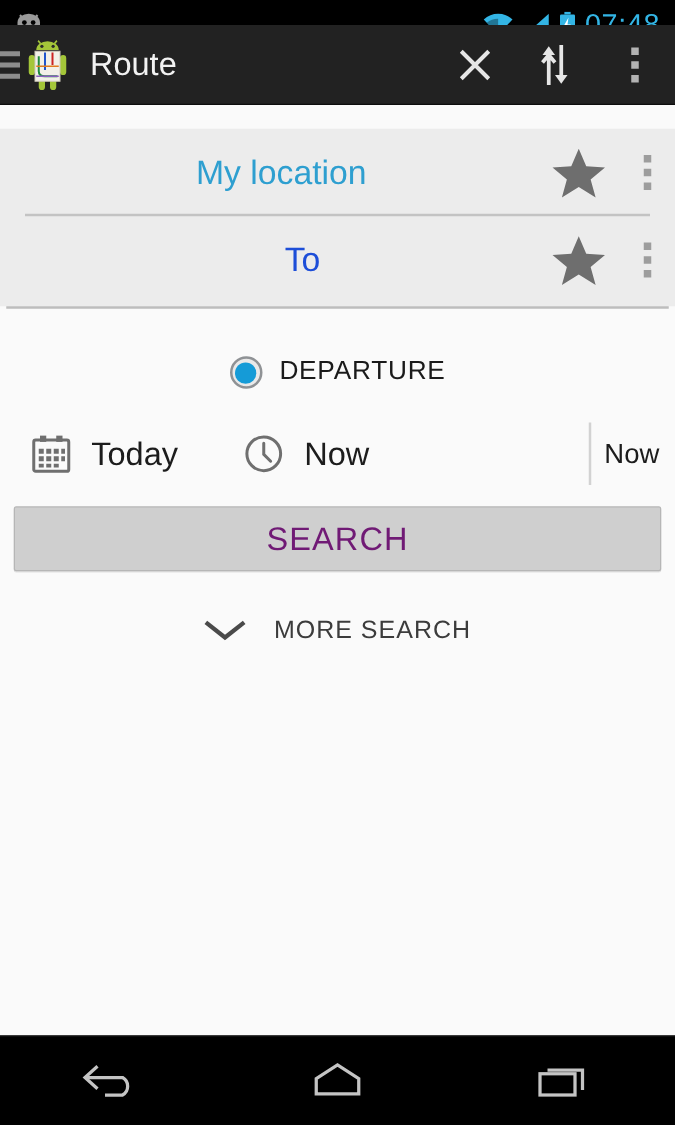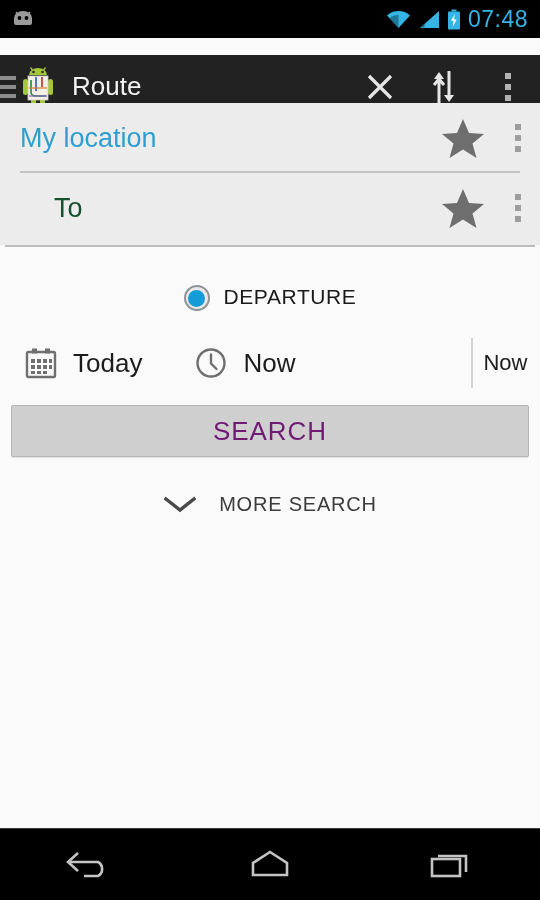--- a/index.html
+++ b/index.html
@@ -16,21 +16,21 @@
     position:absolute; top:0; left:0; width:540px; height:38px;
     background:#000; display:flex; align-items:center;
     padding:0 12px 0 10px;
   }
   .sb-left { display:flex; align-items:center; gap:6px; }
   .sb-right { margin-left:auto; display:flex; align-items:center; gap:7px; }
   .sb-time { color:#33b5e5; font-size:23px; letter-spacing:0.5px; line-height:1; }
 
   
   .actionbar {
-    position:absolute; top:55px; left:0; width:540px; height:64px;
+    position:absolute; top:20px; left:0; width:540px; height:64px;
     background:#222222; display:flex; align-items:center;
     border-bottom:1px solid #0d0d0d;
   }
   .ab-burger { width:16px; display:flex; flex-direction:column; gap:5px; margin-left:-6px; }
   .ab-burger i { display:block; height:4px; width:22px; background:#8d8d8d; }
   .ab-appicon { margin-left:8px; width:40px; height:42px; position:relative; }
   .ab-title { color:#f2f2f2; font-size:26px; margin-left:14px; font-weight:400; }
   .ab-actions { margin-left:auto; display:flex; align-items:center; }
   .ab-btn {
     width:64px; height:64px; display:flex; align-items:center; justify-content:center;
@@ -40,24 +40,24 @@
 
   
   .formpanel {
     position:absolute; top:103px; left:0; width:540px; height:142px;
     background:#ececec;
   }
   .field-row {
     position:relative; height:70px; display:flex; align-items:center;
   }
   .field-text {
-    padding-left:20px; font-size:27px; flex:1; line-height:1;
+    padding-left:20px; font-size:27px; flex:1; line-height:1;text-align:center;
   }
   .field-text.filled { color:#2e9fd0; }
-  .field-text.placeholder { color:#14532d;margin-left:34px; }
+  .field-text.placeholder { color:#1d4ed8;margin-left:34px; }
   .star-btn { width:66px; display:flex; align-items:center; justify-content:center; }
   .menu-btn { width:44px; display:flex; align-items:center; justify-content:center; }
   .divider-inset {
     position:absolute; left:20px; right:20px; bottom:0;
     height:2px; background:#c3c3c3;
   }
   .divider-wide {
     position:absolute; top:245px; left:5px; width:530px;
     height:2px; background:#bdbdbd;
   }

